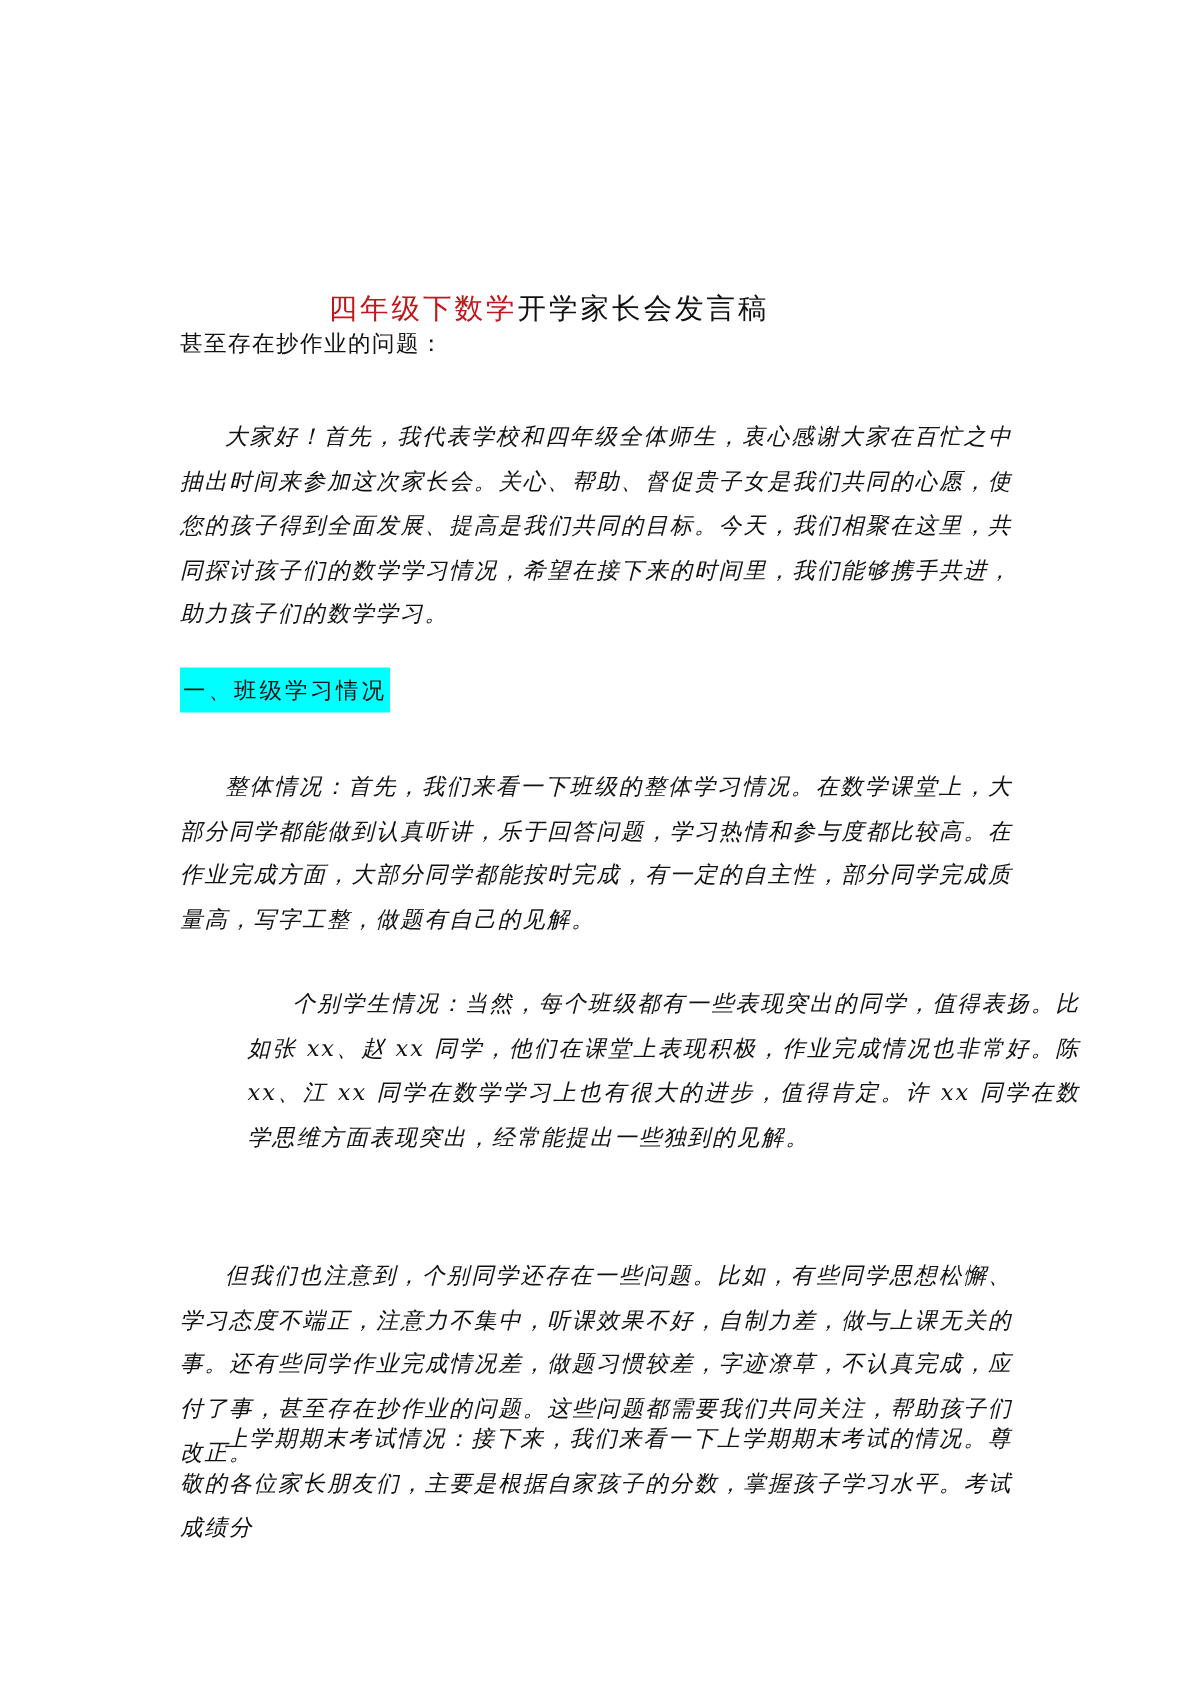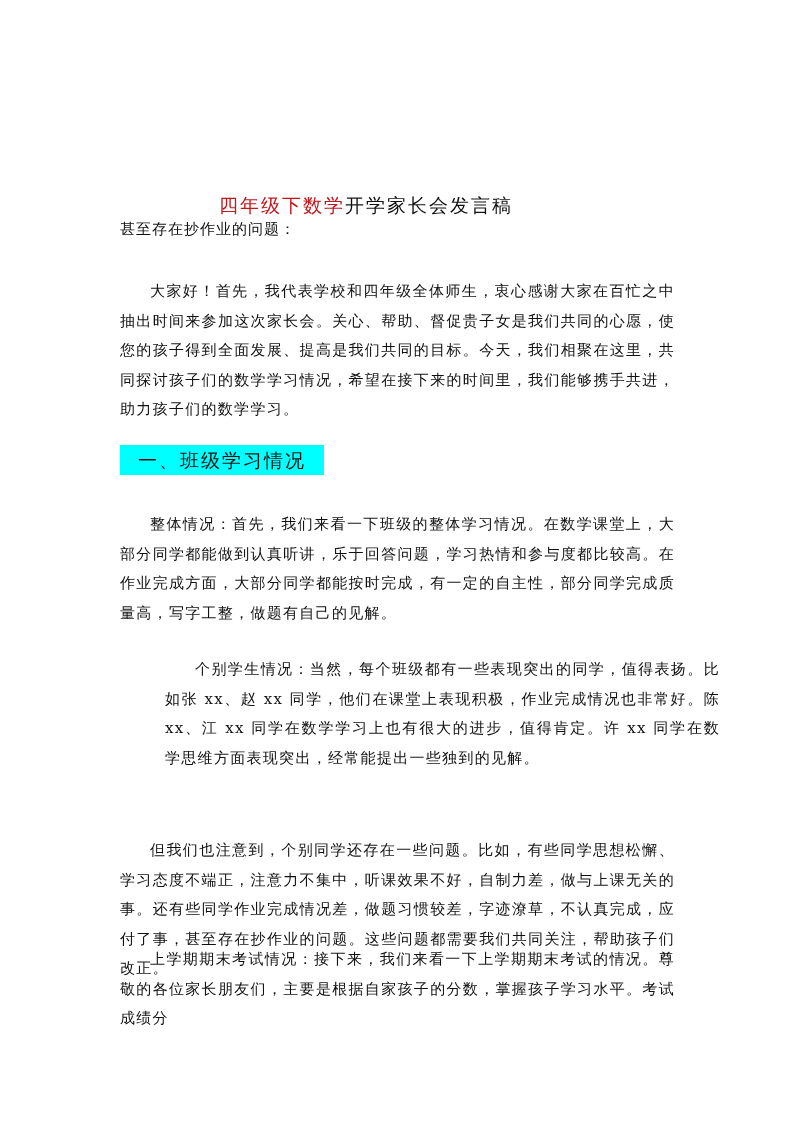--- a/index.html
+++ b/index.html
@@ -7,23 +7,23 @@
          font-family:"DejaVu Serif", "Liberation Serif", serif; color:#111; }
   .page { position:absolute; left:0; top:0; width:793px; height:1122px; }
   .title { position:absolute; left:0; width:793px; top:107px; text-align:center;
            font-size:24px; color:#c0161c; letter-spacing:1px; }
   .subtitle { position:absolute; left:0; width:732px; top:155px; text-align:center;
               font-size:19px; letter-spacing:2px;margin-top:38px; }
   .subtitle .red { color:#c0161c; }
   .subtitle .black { color:#111; }
   .greeting { position:absolute; left:120px; top:220px; font-size:15px; letter-spacing:1px; }
   .para { position:absolute; left:120px; width:555px; font-size:15px; line-height:29.5px;
-          text-indent:2em; letter-spacing:1.3px; text-align:justify; }
+          text-indent:2em; letter-spacing:1.3px; text-align:justify;font-style:italic; }
   .heading { position:absolute; left:120px; top:445px; height:30px; line-height:30px;
-             padding:0 18px; background:#00ffff; font-size:19px; letter-spacing:2px; }
+             padding:0 2px; background:#00ffff; font-size:15px; letter-spacing:2px; }
 </style>
 </head>
 <body>
 
 <div class="page">
   <div class="subtitle">
     <span class="red">四年级下数学</span><span class="black">开学家长会发言稿</span>
   </div>
   <div class="greeting">甚至存在抄作业的问题：</div>
 

